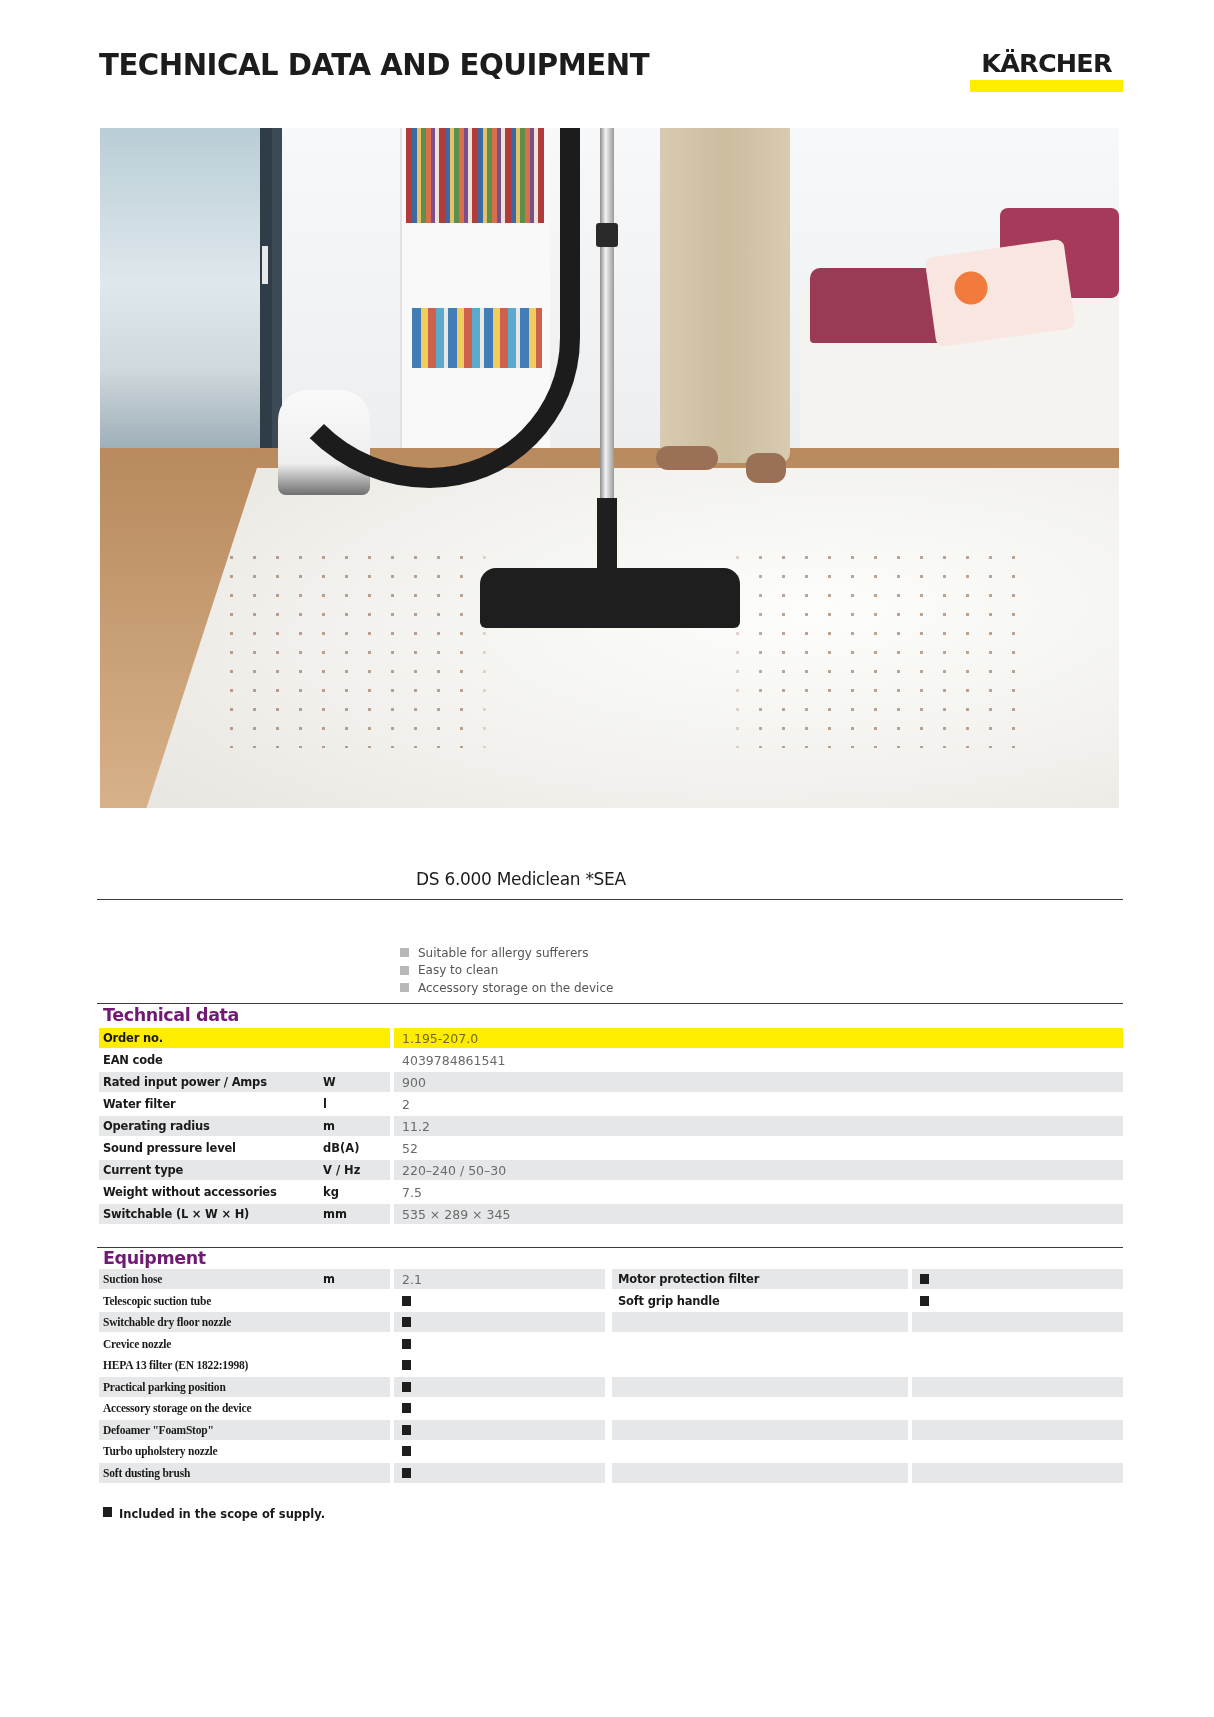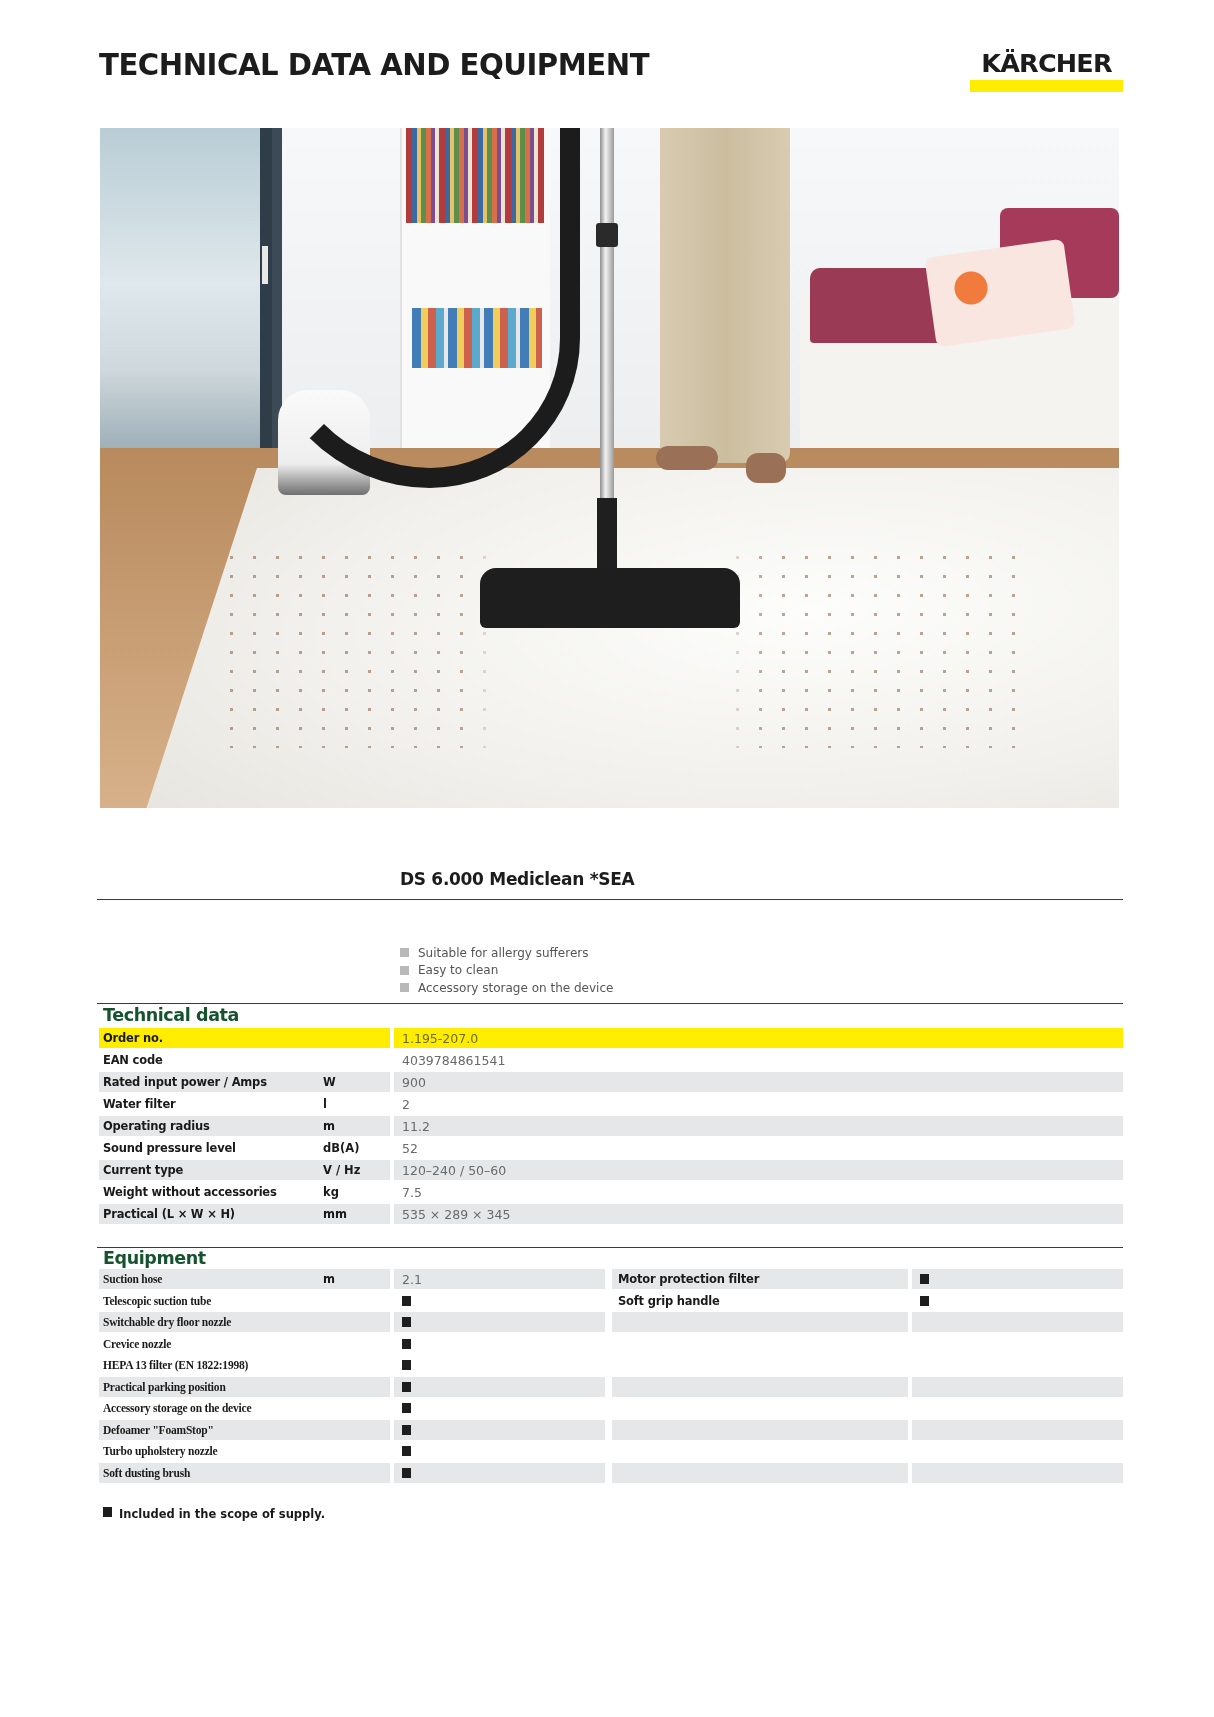--- a/index.html
+++ b/index.html
@@ -45,31 +45,31 @@
     .hero .tube { position: absolute; left: 500px; top: 0; width: 14px; height: 440px; background: linear-gradient(90deg,#8c8c8c,#f2f2f2 40%,#9a9a9a); }
     .hero .tube-grip { position: absolute; left: 496px; top: 95px; width: 22px; height: 24px; background: #2a2a2a; border-radius: 3px; }
     .hero .tube-lower { position: absolute; left: 497px; top: 370px; width: 20px; height: 70px; background: #1f1f1f; }
     .hero .nozzle { position: absolute; left: 380px; top: 440px; width: 260px; height: 60px; background: #1e1e1e; border-radius: 16px 16px 6px 6px; }
     .hero .hose { position: absolute; left: 160px; top: 0; width: 320px; height: 360px; border: 20px solid #1c1c1c; border-top: none; border-left-color: transparent; border-radius: 0 0 150px 170px; }
     .hero .vac { position: absolute; left: 178px; top: 262px; width: 92px; height: 105px; background: linear-gradient(180deg,#fafafa 0%,#eeeeee 70%,#6f6f6f 100%); border-radius: 30px 30px 8px 8px; }
     .hero .dirt { position: absolute; left: 120px; top: 420px; width: 800px; height: 200px;
       background-image: radial-gradient(circle,#8a5b3f 1.4px,transparent 2px); background-size: 23px 19px; opacity: .55;
       -webkit-mask-image: linear-gradient(90deg,#000 0 30%,transparent 35% 62%,#000 68% 100%); mask-image: linear-gradient(90deg,#000 0 30%,transparent 35% 62%,#000 68% 100%); }
 
-    .product-title { position: absolute; left: 400px; top: 869px; font-family: "DejaVu Sans", sans-serif; font-weight: bold; font-size: 17px; color: #1c1c1c; letter-spacing: -0.3px; }
+    .product-title { position: absolute; left: 416px; top: 869px; font-family: "DejaVu Sans", sans-serif; font-weight: normal; font-size: 17px; color: #1c1c1c; letter-spacing: -0.3px; }
     .rule { position: absolute; left: 97px; width: 1026px; height: 1px; background: #3a3a3a; }
     .rule.r1 { top: 899px; }
     .rule.r2 { top: 1003px; }
     .rule.r3 { top: 1247px; }
 
     .features { position: absolute; left: 400px; top: 944px; list-style: none; }
     .features li { display: flex; align-items: center; height: 17.5px; font-size: 12px; color: #555; text-align: center; }
     .features li .sq { width: 9px; height: 9px; background: #b8b8b8; margin-right: 9px; flex: none; }
 
-    .section-title { position: absolute; left: 103px; font-family: "DejaVu Sans", sans-serif; font-weight: bold; font-size: 17.5px; color: #14532d; letter-spacing: -0.4px; }
+    .section-title { position: absolute; left: 103px; font-family: "DejaVu Sans", sans-serif; font-weight: bold; font-size: 17.5px; color: #701a75; letter-spacing: -0.4px; }
     .section-title.tech { top: 1005px; }
     .section-title.equip { top: 1248px; }
 
     .tbl { position: absolute; left: 99px; }
     .tech-table { top: 1027px; }
     .row { position: relative; height: 22px; width: 1024px; }
     .cell { position: absolute; top: 1px; height: 20px; display: flex; align-items: center; font-size: 11.5px; }
     .row.shade .cell.bg { background: #e6e7e8; }
     .row.hl .cell.bg { background: #ffed00; }
     .c-label { left: 0; width: 291px; padding-left: 4px; font-weight: bold; color: #1a1a1a; letter-spacing: -0.2px; }
@@ -175,29 +175,29 @@
     <div class="cell bg c-value">11.2</div>
   </div>
   <div class="row">
     <div class="cell bg c-label">Sound pressure level</div>
     <div class="cell c-unit">dB(A)</div>
     <div class="cell bg c-value">52</div>
   </div>
   <div class="row shade">
     <div class="cell bg c-label">Current type</div>
     <div class="cell c-unit">V / Hz</div>
-    <div class="cell bg c-value">120–240 / 50–60</div>
+    <div class="cell bg c-value">220–240 / 50–30</div>
   </div>
   <div class="row">
     <div class="cell bg c-label">Weight without accessories</div>
     <div class="cell c-unit">kg</div>
     <div class="cell bg c-value">7.5</div>
   </div>
   <div class="row shade">
-    <div class="cell bg c-label">Practical (L × W × H)</div>
+    <div class="cell bg c-label">Switchable (L × W × H)</div>
     <div class="cell c-unit">mm</div>
     <div class="cell bg c-value">535 × 289 × 345</div>
   </div>
 </div>
 
 <div class="rule r3"></div>
 <div class="section-title equip">Equipment</div>
 
 <div class="tbl equip-table">
   <div class="erow shade">

